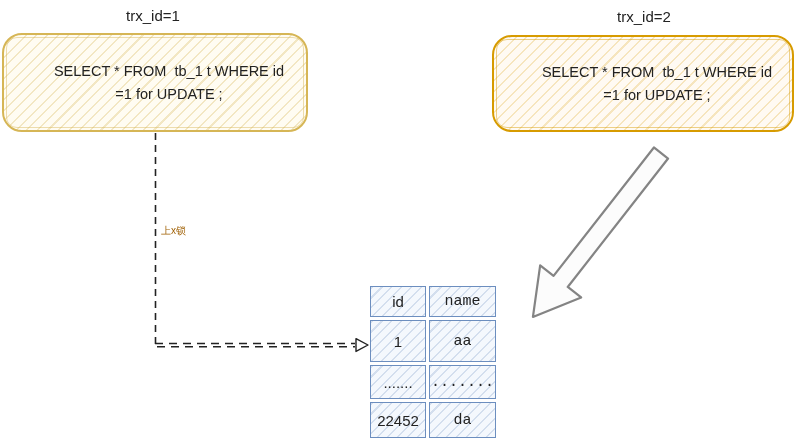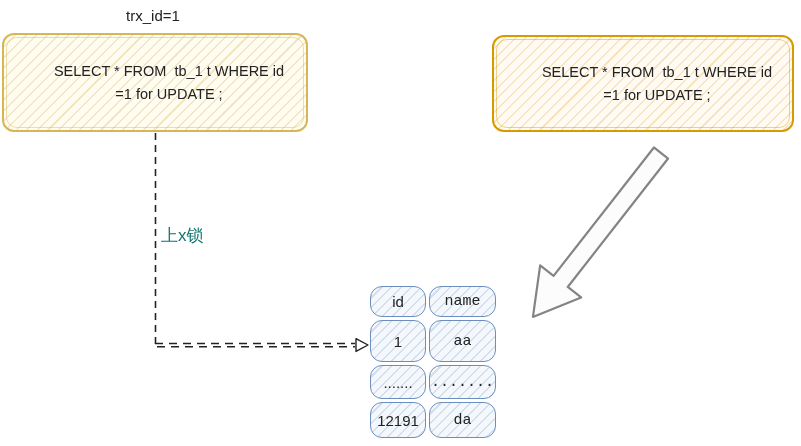--- a/index.html
+++ b/index.html
@@ -6,50 +6,50 @@
   .canvas{
     position:relative;width:801px;height:446px;background:#ffffff;overflow:hidden;
     font-family:"Liberation Sans", sans-serif;color:#222;
   }
   .trx-title{
     position:absolute;text-align:center;font-size:15px;color:#222;width:240px;
   }
   #trx1-title{left:33px;top:7px;}
   #trx2-title{left:524px;top:8px;}
   .sketch-box{
-    position:absolute;border:2px solid;border-radius:12px;
+    position:absolute;border:2px solid;border-radius:20px;
     display:flex;align-items:center;justify-content:center;box-sizing:border-box;padding-left:28px;
   }
   .sketch-box::before{
     content:"";position:absolute;inset:2px;border:1px solid;border-color:inherit;
     border-radius:11px;opacity:.45;pointer-events:none;
   }
   #trx1-box{
     left:2px;top:33px;width:306px;height:99px;border-color:#D6B656;
     background-color:#FFFCF2;
     background-image:repeating-linear-gradient(135deg, rgba(214,182,86,.30) 0 1.5px, transparent 1.5px 7.5px);
   }
   #trx2-box{
     left:492px;top:35px;width:302px;height:97px;border-color:#D79B00;
     background-color:#FFFAF3;
     background-image:repeating-linear-gradient(135deg, rgba(215,155,0,.22) 0 1.5px, transparent 1.5px 7.5px);
   }
   .sql-text{
     font-size:14.5px;line-height:1.55;text-align:center;white-space:pre-wrap;
     color:#222;padding:0 6px;position:relative;
   }
-  .cn-label{position:absolute;font-size:17px;color:#0f766e;white-space:nowrap;}
+  .cn-label{position:absolute;font-size:10px;color:#a16207;white-space:nowrap;}
   #lock-label{left:161px;top:224px;}
   #wait-label{left:633px;top:226px;}
   svg.connector-layer{position:absolute;left:0;top:0;}
   table.dtable{
     position:absolute;left:367px;top:283px;border-collapse:separate;border-spacing:3px;
   }
   table.dtable td{
-    border:1.6px solid #6C8EBF;border-radius:12px;box-sizing:border-box;
+    border:1.6px solid #6C8EBF;border-radius:0;box-sizing:border-box;
     background-color:#F4F8FD;
     background-image:repeating-linear-gradient(135deg, rgba(108,142,191,.24) 0 1.5px, transparent 1.5px 7px);
     font-size:15px;color:#222;text-align:center;vertical-align:middle;
   }
   td.c-id{width:56px;}
   td.c-name{width:60px;font-family:Liberation Mono, monospace;}
   tr.r-head td{height:31px;}
   tr.r-1 td{height:42px;}
   tr.r-2 td{height:34px;}
   tr.r-3 td{height:36px;}
@@ -72,20 +72,21 @@
       <polygon points="0,-9 163,-9 163,-26 208,0 163,26 163,9 0,9" fill="#FCFCFC" stroke="#848484" stroke-width="2.2" stroke-linejoin="round"></polygon>
     </g>
   </svg>
 
   <div class="trx-title" id="trx1-title">trx_id=1</div>
   <div class="sketch-box" id="trx1-box">
     <div class="sql-text">SELECT * FROM  tb_1 t WHERE id
 =1 for UPDATE ;</div>
   </div>
 
+  <div class="trx-title" id="trx2-title">trx_id=2</div>
   <div class="sketch-box" id="trx2-box">
     <div class="sql-text">SELECT * FROM  tb_1 t WHERE id
 =1 for UPDATE ;</div>
   </div>
 
   <div class="cn-label" id="lock-label">上x锁</div>
 
   <table class="dtable">
     <tbody>
         <tr class="r-head">
@@ -94,19 +95,19 @@
     </tr>
     <tr class="r-1">
       <td class="c-id">1</td>
       <td class="c-name">aa</td>
     </tr>
     <tr class="r-2">
       <td class="c-id">.......</td>
       <td class="c-name">.......</td>
     </tr>
     <tr class="r-3">
-      <td class="c-id">12191</td>
+      <td class="c-id">22452</td>
       <td class="c-name">da</td>
     </tr>
   </tbody>
     </table>
 
 </div>
 
 </body></html>

